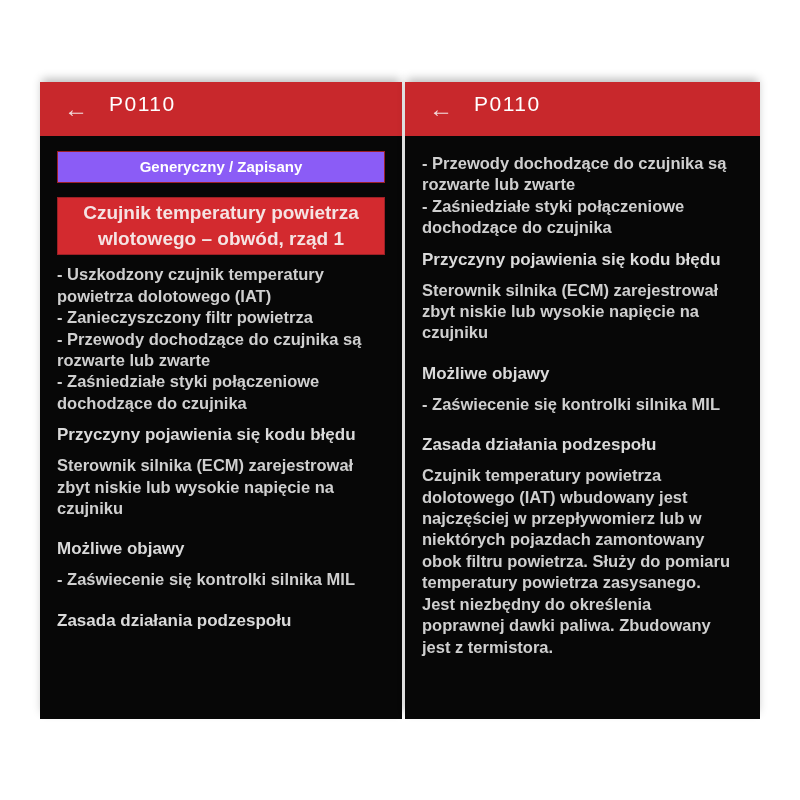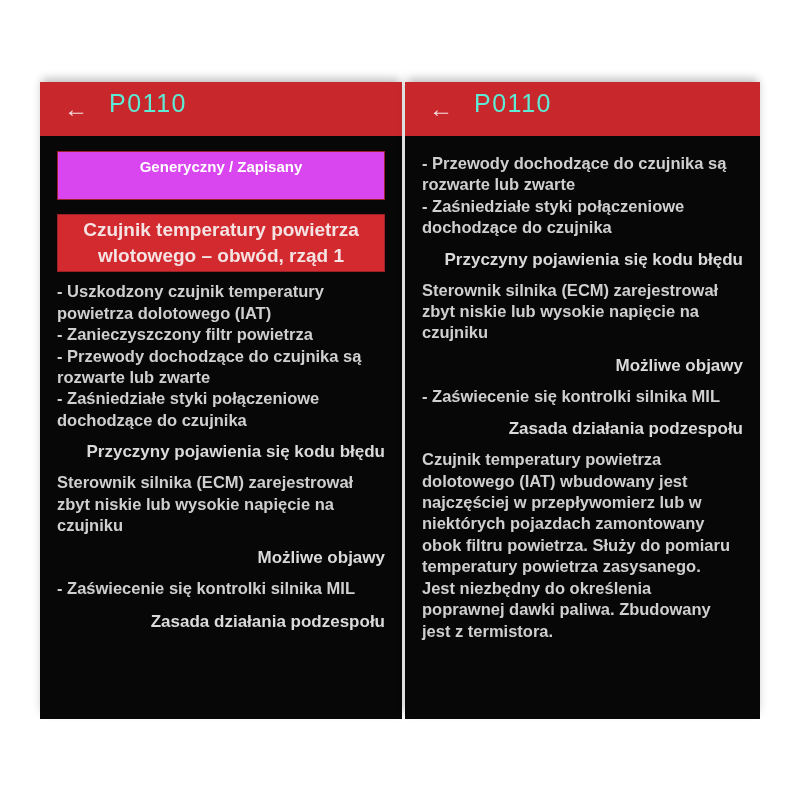--- a/index.html
+++ b/index.html
@@ -27,51 +27,50 @@
     background:#c8282c;
     display:flex;align-items:center;
     padding-left:24px;
   }
   .back{
     color:#f2dcdc;font-size:24px;line-height:1;
     cursor:pointer;
   }
   .apptitle{
     margin:0 0 11px 21px;
-    color:#5eead4;font-size:25px;font-weight:400;
+    color:#ffffff;font-size:21px;font-weight:400;
     letter-spacing:1.5px;
   }
   .content{
     padding:0 17px;
     color:#cfcfcf;
     font-size:16.5px;line-height:21.4px;
   }
   .chip{
     margin-top:15px;
-    background:#d946ef;border:1px solid #9c2026;
+    background:#8b5cf6;border:1px solid #9c2026;
     color:#ffffff;font-size:15px;font-weight:bold;
-    text-align:center;padding:4px 0 22px;
+    text-align:center;padding:4px 0 5px;
     box-sizing:border-box;
   }
   .titlebox{
     margin-top:14px;
     background:#d32a2f;border:1px solid #9c2026;
     color:#f5e3e3;font-size:19px;font-weight:bold;line-height:26px;
     text-align:center;padding:2px 8px;
     white-space:pre-line;
     box-sizing:border-box;
   }
   h2.sec{
     margin:10px 0 0;
     color:#dadada;font-size:17px;font-weight:bold;line-height:22px;
     white-space:pre-line;
-    text-align:right;
   }
   h2.sec.first{margin-top:23px;}
-  h2.sec.sp{margin-top:11px;}
+  h2.sec.sp{margin-top:19px;}
   p.body{
     margin:9px 0 0;
     white-space:pre-line;
     font-weight:bold;
   }
   p.body.intro{margin-top:17px;}
 </style>
 </head>
 <body>
 

